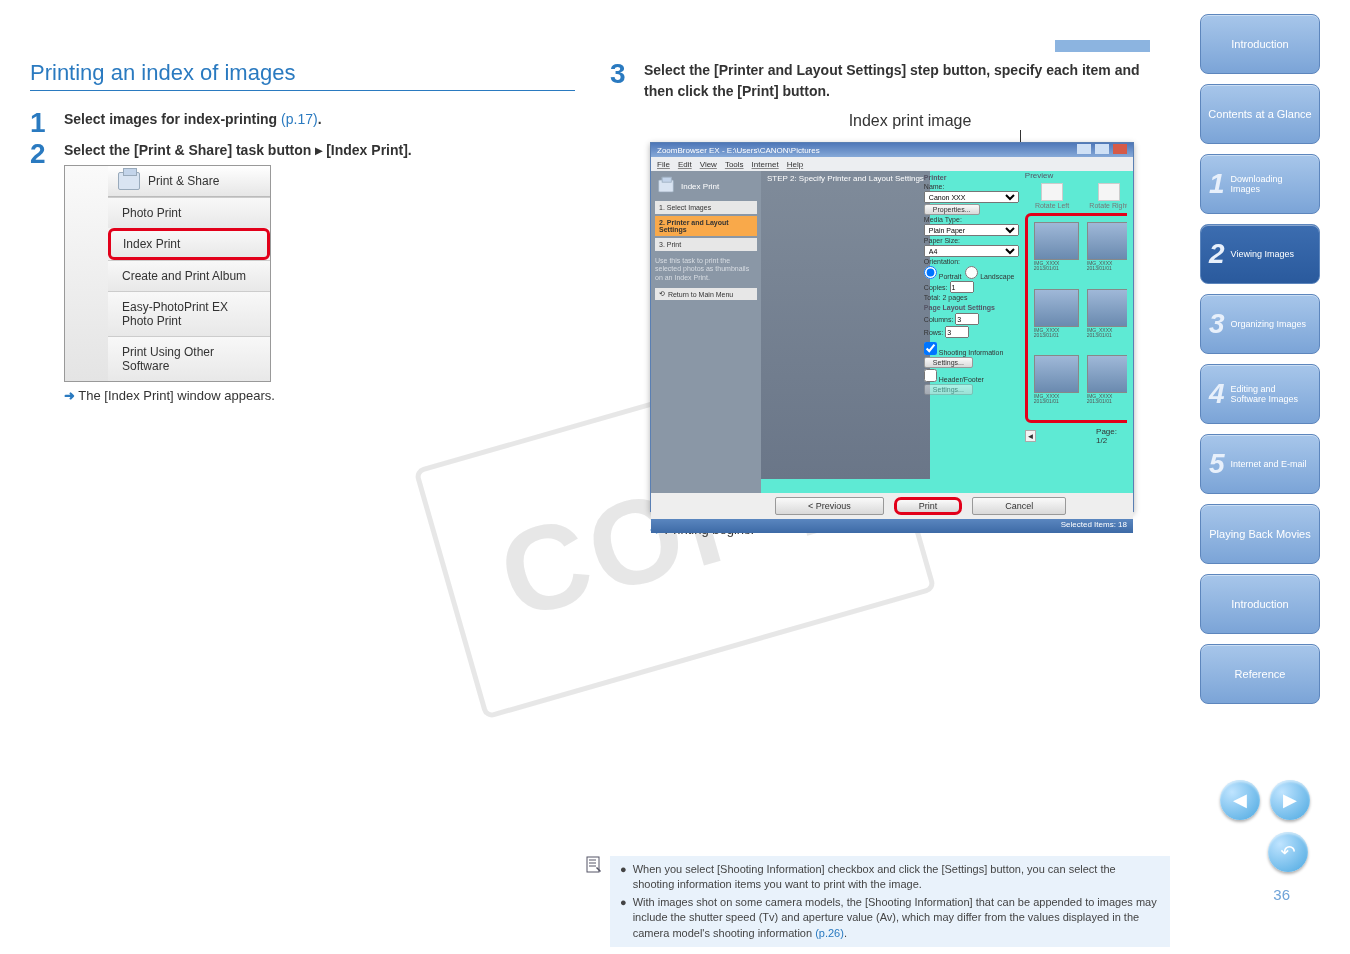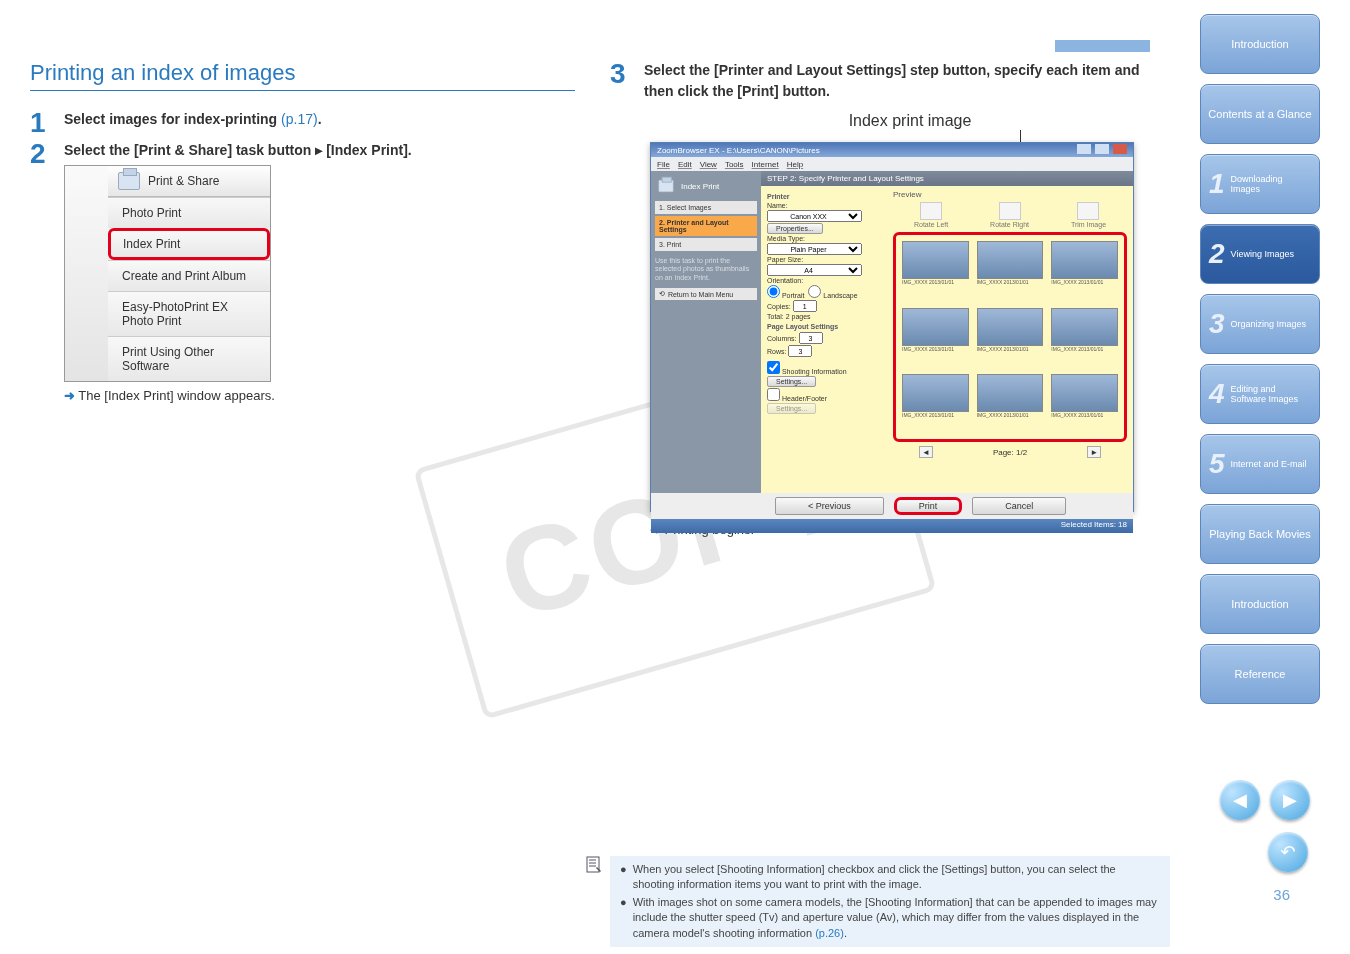--- a/index.html
+++ b/index.html
@@ -51,27 +51,27 @@
   .zb-titlebar .winbtns span.cl { background:#d65a47; }
   .zb-menubar { background:#eceef1; height:14px; padding:0 6px; display:flex; gap:8px; align-items:center; font-size:8px; }
   .zb-menubar span { text-decoration:underline; text-decoration-color:#888; }
   .zb-body { display:flex; height:322px; }
   .zb-side { width:110px; background:#8a97a6; color:#fff; padding:4px; }
   .zb-side .hdr { display:flex; align-items:center; gap:4px; padding:2px 0 6px; }
   .zb-side .sstep { background:#e7e7e7; color:#333; padding:3px 4px; margin-bottom:2px; font-size:7px; }
   .zb-side .sstep.active { background:#f9a94a; color:#333; font-weight:bold; }
   .zb-side .tip { font-size:7px; color:#d8dde3; margin:6px 0; line-height:1.2; }
   .zb-side .return { background:#e7e7e7; color:#333; font-size:7px; padding:2px 4px; display:flex; align-items:center; gap:3px; }
-  .zb-main { flex:1; padding:0 6px 10px; background:#fef9c3; display:flex; flex-direction:column; }
+  .zb-main { flex:1; padding:0 6px 10px; background:#5eead4; display:flex; }
   .zb-stepbar { background:linear-gradient(#7f8b9a,#6a7688); color:#fff; padding:3px 6px; font-size:8px; margin:0 -6px 4px; }
   .zb-panels { display:flex; gap:6px; flex:1; overflow:hidden; }
   .zb-settings { width:120px; font-size:7px; color:#333; }
   .zb-settings .grp-title { color:#556; font-weight:bold; margin:3px 0 2px; }
   .zb-settings label { display:block; margin:1px 0; }
-  .zb-settings select, .zb-settings input[type=text] { width:95px; font-size:7px; height:12px;text-align:center; }
+  .zb-settings select, .zb-settings input[type=text] { width:95px; font-size:7px; height:12px; }
   .zb-settings .btn { display:inline-block; background:linear-gradient(#fafafa,#d9d9d9); border:1px solid #999; padding:1px 8px; font-size:7px; border-radius:2px; }
   .zb-settings .row { margin:1px 0; }
   .zb-preview { flex:1; }
   .zb-preview .pvhdr { font-size:8px; color:#556; margin-bottom:3px; display:flex; justify-content:space-between; }
   .zb-preview .tools { display:flex; justify-content:space-around; font-size:7px; color:#777; margin-bottom:4px; }
   .zb-preview .tools div { text-align:center; }
   .zb-preview .tools .ic { width:22px; height:18px; border:1px solid #ccc; background:#f5f5f5; margin:0 auto 1px; }
   .zb-thumbs { border:3px solid #e2001a; border-radius:6px; padding:6px; display:grid; grid-template-columns:repeat(3,1fr); gap:8px; height:210px; }
   .zb-thumbs .th { }
   .zb-thumbs .th .pic { height:38px; background:linear-gradient(#9fb8d8,#6a8aaf); border:1px solid #888; }

